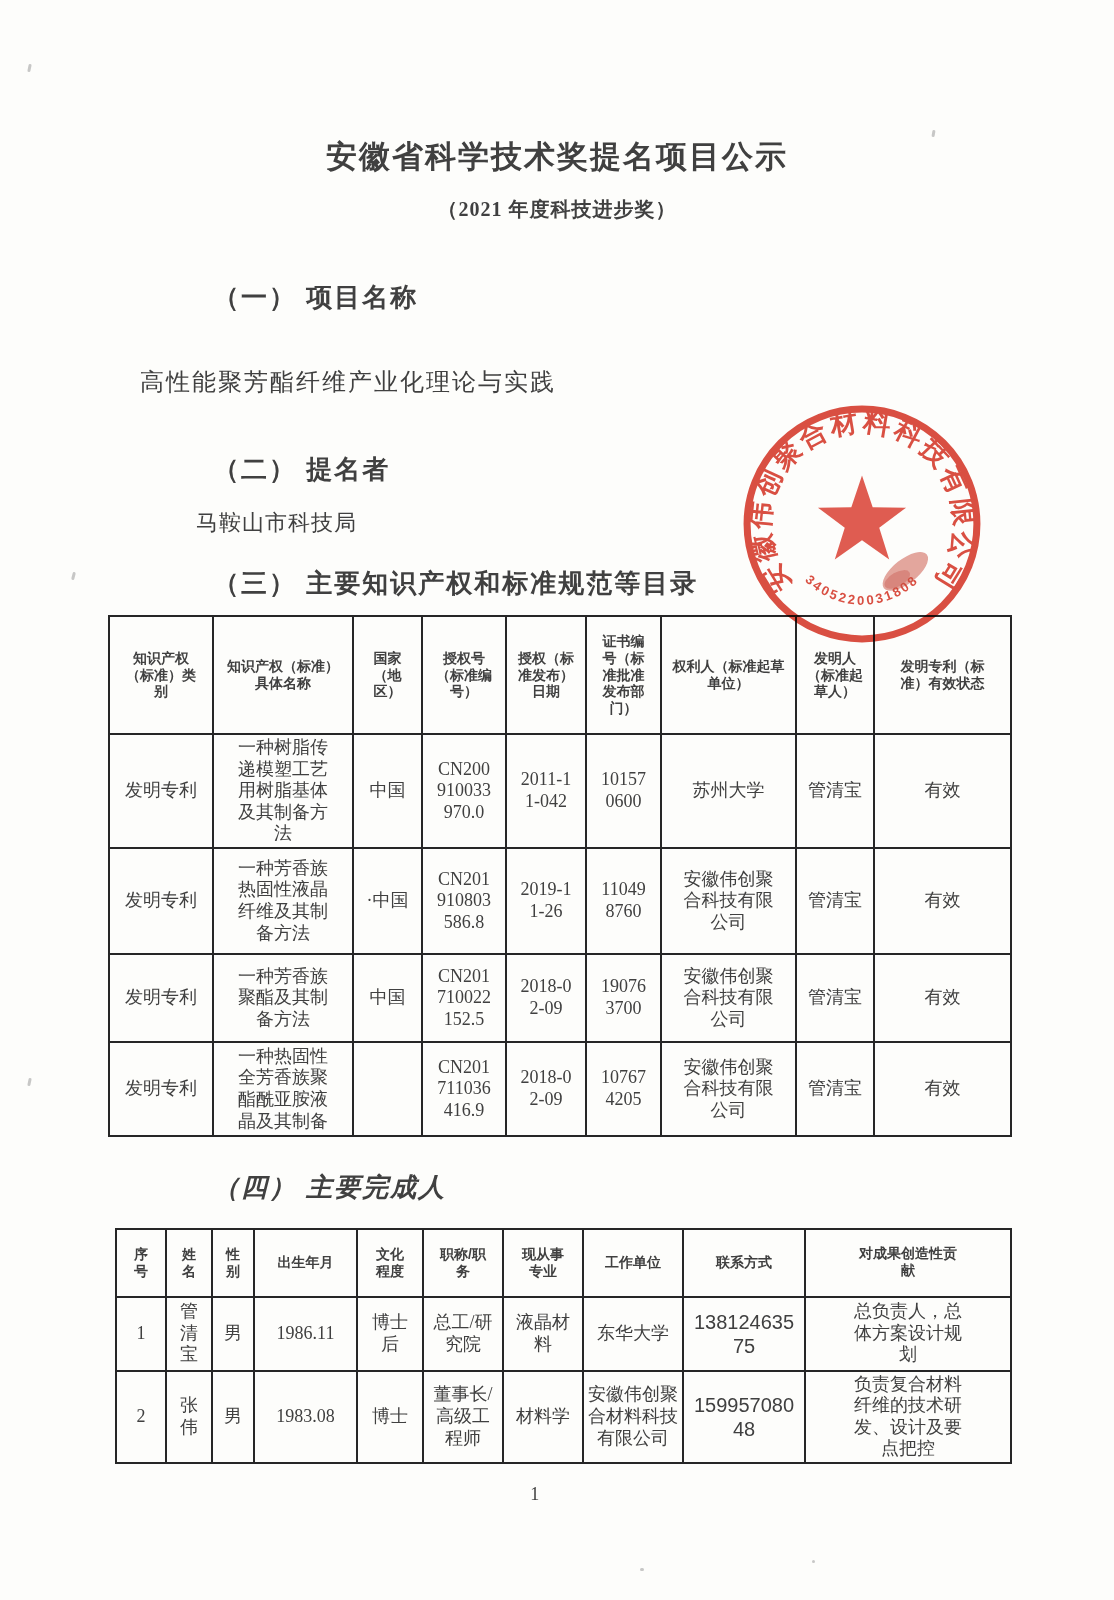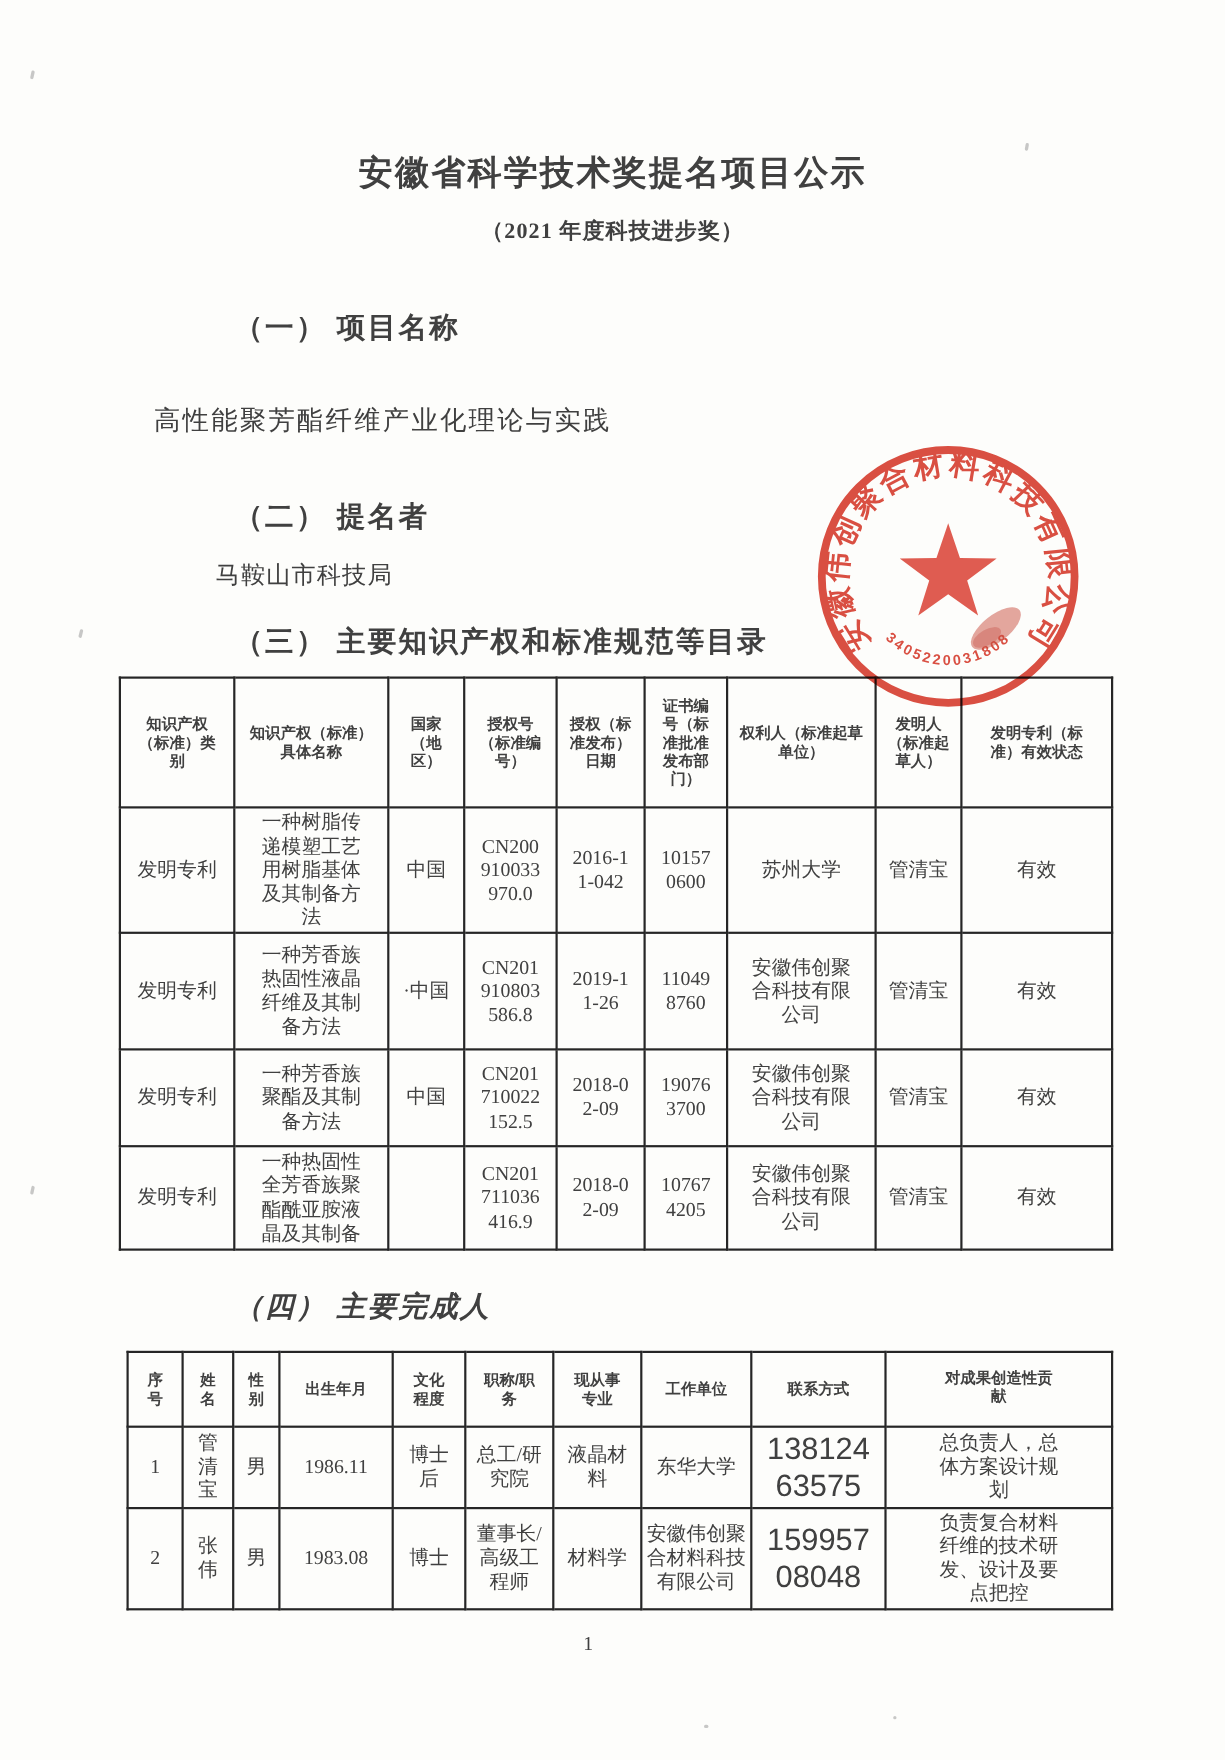--- a/index.html
+++ b/index.html
@@ -67,21 +67,21 @@
   #ip-table td:nth-child(6){padding:2px 10px;}
 
   #people-table-wrap{position:absolute;top:1228px;left:115px;}
   #people-table{width:895px;}
   #people-table thead tr{height:56px;}
   #people-table tbody tr:nth-child(1){height:74px;}
   #people-table tbody tr:nth-child(2){height:92px;}
   #people-table th{padding:2px 12px;}
   #people-table th:nth-child(10){padding:16px 52px;font-family:Liberation Serif, serif;}
   #people-table td:nth-child(8){padding:2px 0;}
-  #people-table td:nth-child(9){font-family:"Liberation Sans",sans-serif;font-size:28px;}
+  #people-table td:nth-child(9){font-family:"Liberation Sans",sans-serif;font-size:20px;}
   #people-table td:nth-child(10){padding:2px 40px;}
 
   .page-number{
     position:absolute;top:1484px;left:0;width:96%;
     text-align:center;font-size:18px;
   }
 
   .stamp{
     position:absolute;top:398px;left:736px;
     width:252px;height:252px;
@@ -143,21 +143,21 @@
             <th>发明人（标准起草人）</th>
             <th>发明专利（标准）有效状态</th>
           </tr>
       </thead>
       <tbody>
           <tr>
             <td>发明专利</td>
             <td>一种树脂传递模塑工艺用树脂基体及其制备方法</td>
             <td>中国</td>
             <td>CN200910033970.0</td>
-            <td>2016-11-042</td>
+            <td>2011-11-042</td>
             <td>101570600</td>
             <td>苏州大学</td>
             <td>管清宝</td>
             <td>有效</td>
           </tr>
           <tr>
             <td>发明专利</td>
             <td>一种芳香族热固性液晶纤维及其制备方法</td>
             <td>·中国</td>
             <td>CN201910803586.8</td>

